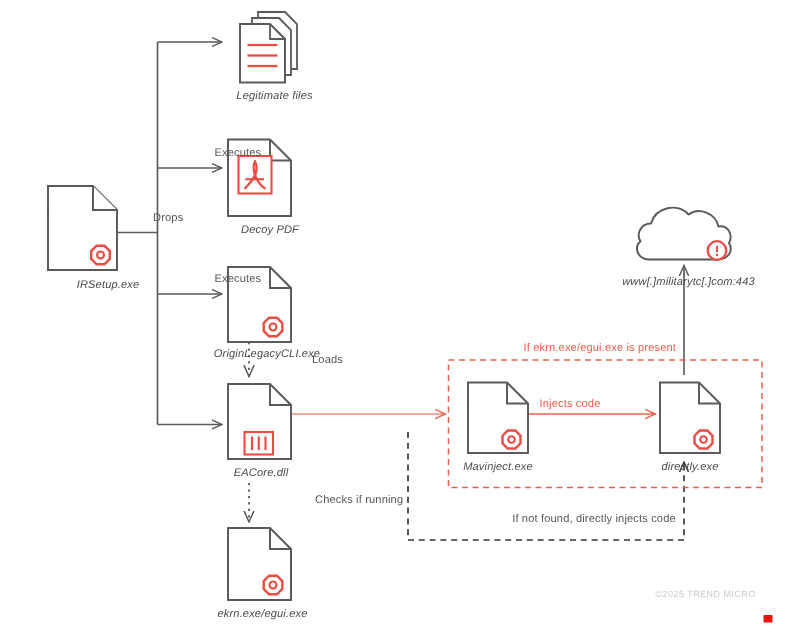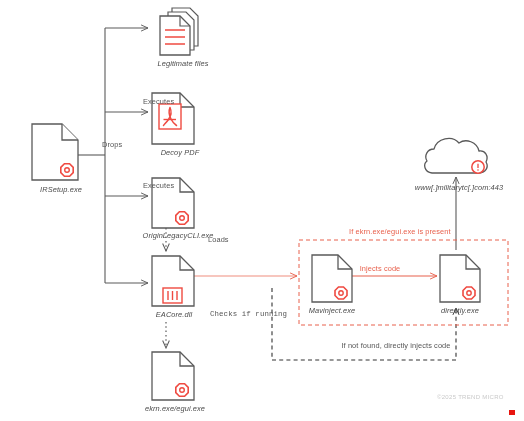--- a/index.html
+++ b/index.html
@@ -192,21 +192,21 @@
     <g>
       <path d="M 432 173 L 478 173 C 486 173, 489 167, 486 162 C 489 156, 485 150, 479 151
                C 477 142, 466 138, 459 143 C 452 135, 437 138, 434 149
                C 427 149, 424 156, 427 161 C 423 164, 424 172, 432 173 Z" fill="#ffffff" stroke="#5a5a5a" stroke-width="1.3" stroke-linejoin="round"></path>
       <circle cx="478" cy="167" r="6.2" fill="#ffffff" stroke="#ef4a41" stroke-width="1.5"></circle>
       <line x1="478" y1="163.8" x2="478" y2="168" stroke="#ef4a41" stroke-width="1.3"></line>
       <circle cx="478" cy="170" r="0.8" fill="#ef4a41"></circle>
     </g>
   </svg>
 
-  <div class="lbl lbl-node lbl-ctr" style="left:44px; top:186px;padding-left:34px;">IRSetup.exe</div>
+  <div class="lbl lbl-node lbl-ctr" style="left:55px; top:186px;padding-left:34px;">IRSetup.exe</div>
 
   <div class="lbl lbl-node lbl-ctr" style="left:183px; top:60px;">Legitimate files</div>
 
   <div class="lbl lbl-node lbl-ctr" style="left:180px; top:149px;">Decoy PDF</div>
 
   <div class="lbl lbl-node lbl-ctr" style="left:178px; top:232px;">OriginLegacyCLI.exe</div>
 
   <div class="lbl lbl-node lbl-ctr" style="left:174px; top:311px;">EACore.dll</div>
 
   <div class="lbl lbl-node lbl-ctr lbl-ital" style="left:175px; top:405px;">ekrn.exe/egui.exe</div>
@@ -218,21 +218,21 @@
   <div class="lbl lbl-node lbl-ctr" style="left:459px; top:184px;">www[.]militarytc[.]com:443</div>
 
   <div class="lbl lbl-edge" style="left:68px; top:141px;">Drops</div>
 
   <div class="lbl lbl-edge" style="left:109px; top:98px;">Executes</div>
 
   <div class="lbl lbl-edge" style="left:109px; top:182px;">Executes</div>
 
   <div class="lbl lbl-edge" style="left:174px; top:236px;">Loads</div>
 
-  <div class="lbl lbl-edge" style="left:176px; top:311px;font-family:Liberation Mono, monospace;">Checks if running</div>
+  <div class="lbl lbl-edge" style="left:176px; top:329px;">Checks if running</div>
 
   <div class="lbl lbl-red lbl-ctr" style="left:380px; top:265px;">Injects code</div>
 
   <div class="lbl lbl-edge lbl-ctr" style="left:362px; top:342px;">If not found, directly injects code</div>
 
   <div class="lbl lbl-red" style="left:301px; top:228px;padding-left:48px;">If ekrn.exe/egui.exe is present</div>
 
   <div class="watermark" style="left:437px; top:394px;">©2025 TREND MICRO</div>
 
   <div class="corner-mark" style="left:509px; top:410px; width:6px; height:5px;"></div>

